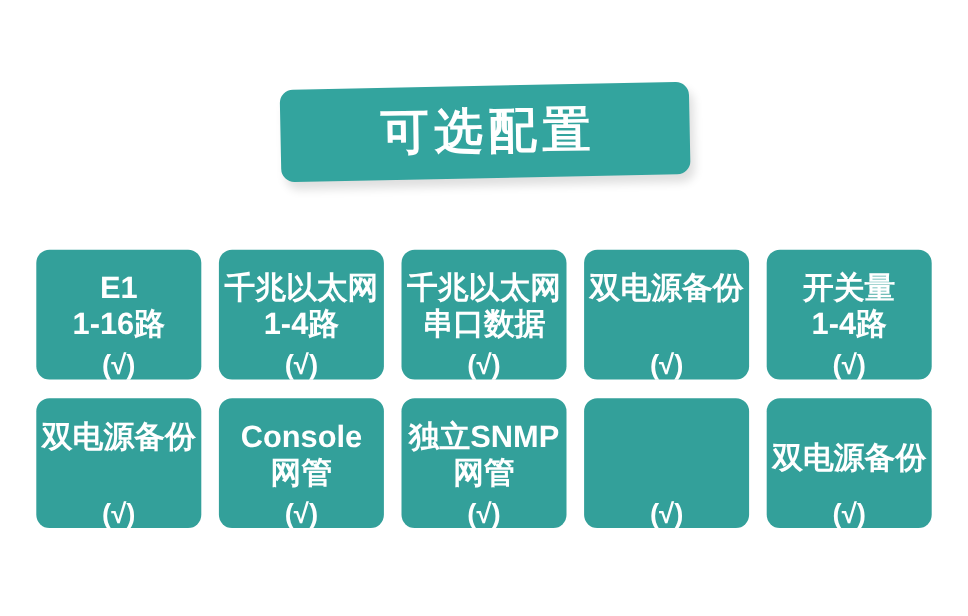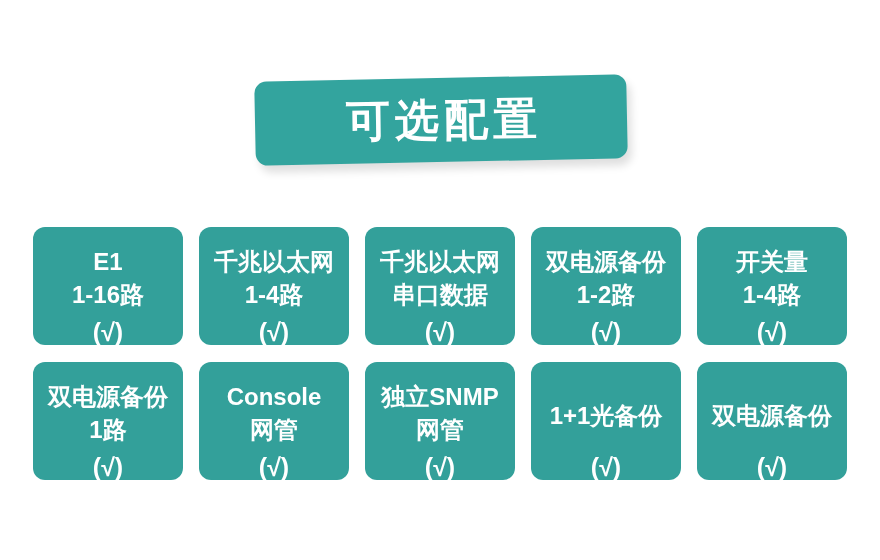--- a/index.html
+++ b/index.html
@@ -73,21 +73,21 @@
     transform: translateX(-50%);
     top: 18px;
     width: 176px;
     text-align: center;
   }
   .tile.one-line .tile-lines {
     top: 37px;
   }
   .tile-line {
     color: #ffffff;
-    font-size: 24px;
+    font-size: 28px;
     font-weight: bold;
     line-height: 33px;
     white-space: nowrap;
     letter-spacing: 0px;
   }
   .tile-check {
     position: absolute;
     left: 0;
     right: 0;
     bottom: -2px;
@@ -126,56 +126,51 @@
     <div class="tile">
       <div class="tile-lines">
         <div class="tile-line">千兆以太网</div>
         <div class="tile-line">串口数据</div>
       </div>
       <div class="tile-check">(√)</div>
     </div>
     <div class="tile">
       <div class="tile-lines">
         <div class="tile-line">双电源备份</div>
-        <div class="tile-line">1-2路</div>
       </div>
       <div class="tile-check">(√)</div>
     </div>
     <div class="tile">
       <div class="tile-lines">
         <div class="tile-line">开关量</div>
         <div class="tile-line">1-4路</div>
       </div>
       <div class="tile-check">(√)</div>
     </div>
     <div class="tile">
       <div class="tile-lines">
         <div class="tile-line">双电源备份</div>
-        <div class="tile-line">1路</div>
       </div>
       <div class="tile-check">(√)</div>
     </div>
     <div class="tile">
       <div class="tile-lines">
         <div class="tile-line">Console</div>
         <div class="tile-line">网管</div>
       </div>
       <div class="tile-check">(√)</div>
     </div>
     <div class="tile">
       <div class="tile-lines">
         <div class="tile-line">独立SNMP</div>
         <div class="tile-line">网管</div>
       </div>
       <div class="tile-check">(√)</div>
     </div>
     <div class="tile one-line">
-      <div class="tile-lines">
-        <div class="tile-line">1+1光备份</div>
-      </div>
       <div class="tile-check">(√)</div>
     </div>
     <div class="tile one-line">
       <div class="tile-lines">
         <div class="tile-line">双电源备份</div>
       </div>
       <div class="tile-check">(√)</div>
     </div>
   </div>
 

